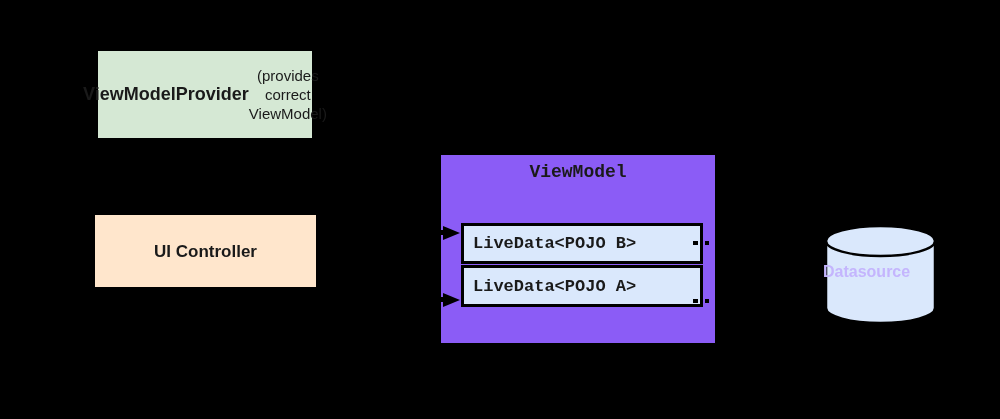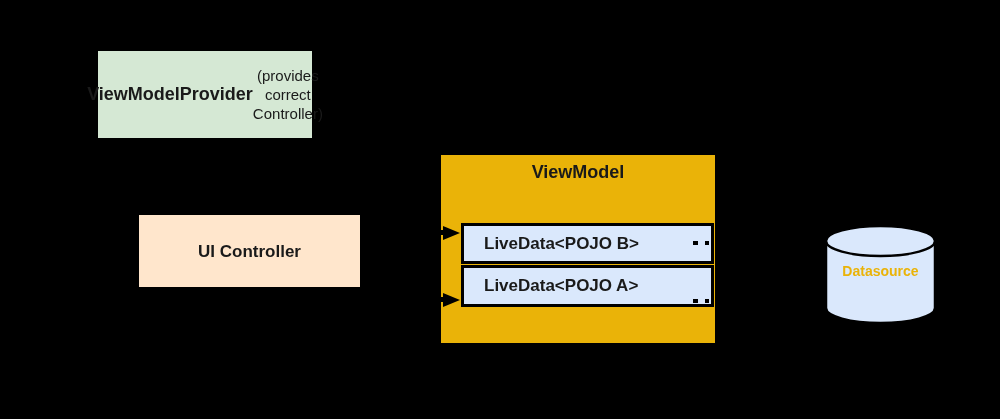--- a/index.html
+++ b/index.html
@@ -37,49 +37,49 @@
   }
   .provider {
     left: 98px; top: 51px;
     width: 214px; height: 87px;
     background: #d5e8d4;
   }
   .controller {
     left: 95px; top: 215px;
     width: 221px; height: 72px;
     background: #ffe6cc;
-    margin-left: 44px;
   }
   .controller .box-title { font-size: 17px; }
   .controller .box-subtitle { font-size: 17px; line-height: 21px; }
   .viewmodel {
     position: absolute;
     left: 441px; top: 155px;
     width: 274px; height: 188px;
-    background: #eab308;
+    background: #8b5cf6;
+    font-family: Liberation Mono, monospace;
   }
   .vm-title {
     position: absolute;
     top: 7px; left: 0;
     width: 100%;
     text-align: center;
     font-weight: bold;
     font-size: 18px;
     line-height: 21px;
     color: #1a1a1a;
   }
   .livedata {
     position: absolute;
     left: 20px;
     width: 227px;
     background: #dae8fc;
     border: 3px solid #000000;
     display: flex;
     align-items: center;
-    padding-left: 20px;
+    padding-left: 9px;
     box-sizing: content-box;
     font-weight: bold;
     font-size: 17px;
     color: #1a1a1a;
     white-space: nowrap;
   }
   .livedata-b { top: 68px; height: 35px; }
   .livedata-a { top: 110px; height: 36px; }
   .arrowhead {
     position: absolute;
@@ -109,34 +109,33 @@
   .datasource {
     position: absolute;
     left: 823px; top: 224px;
     width: 115px; height: 101px;
   }
   .datasource svg { display: block; }
   .ds-label {
     position: absolute;
     top: 39px; left: 0;
     width: 100%;
-    text-align: center;
     font-weight: bold;
-    font-size: 14px;
-    color: #eab308;
+    font-size: 16px;
+    color: #c4b5fd;
   }
 </style>
 </head>
 <body>
 
 <div class="canvas">
 
   <div class="box provider">
     <div class="box-title">ViewModelProvider</div>
-    <div class="box-subtitle">(provides correct Controller)</div>
+    <div class="box-subtitle">(provides correct ViewModel)</div>
   </div>
 
   <div class="box controller">
     <div class="box-title">UI Controller</div>
   </div>
 
   <div class="viewmodel">
     <div class="vm-title">ViewModel</div>
     <div class="livedata livedata-b">
       <span>LiveData&lt;POJO B&gt;</span>

